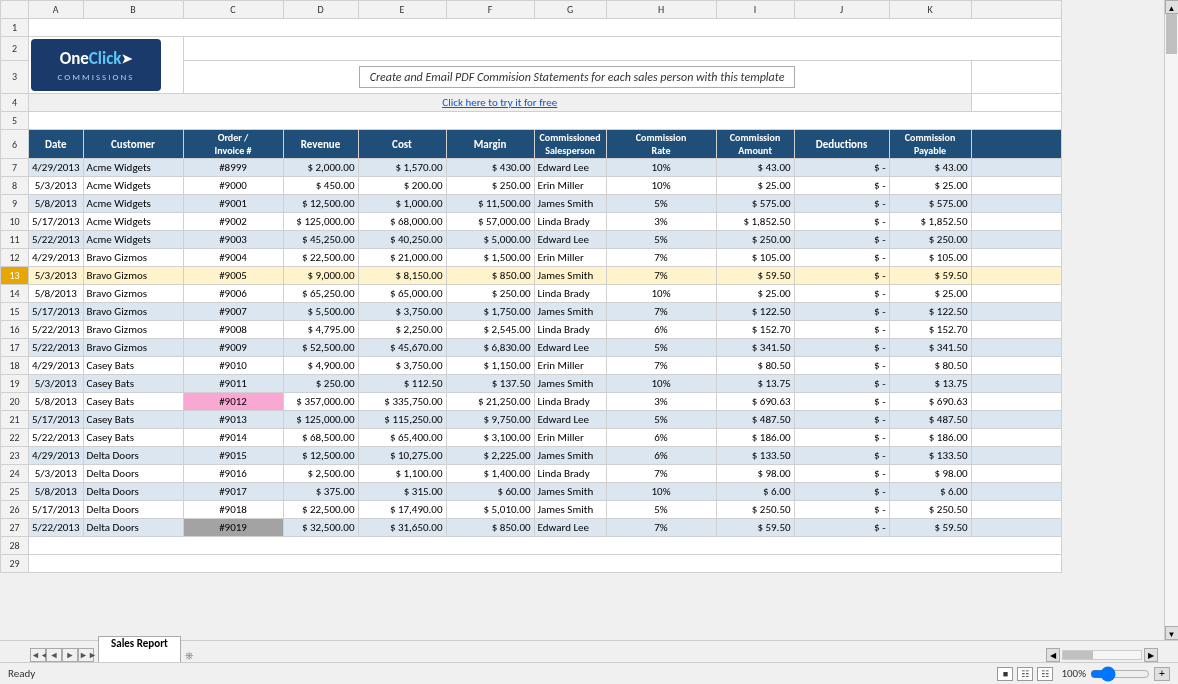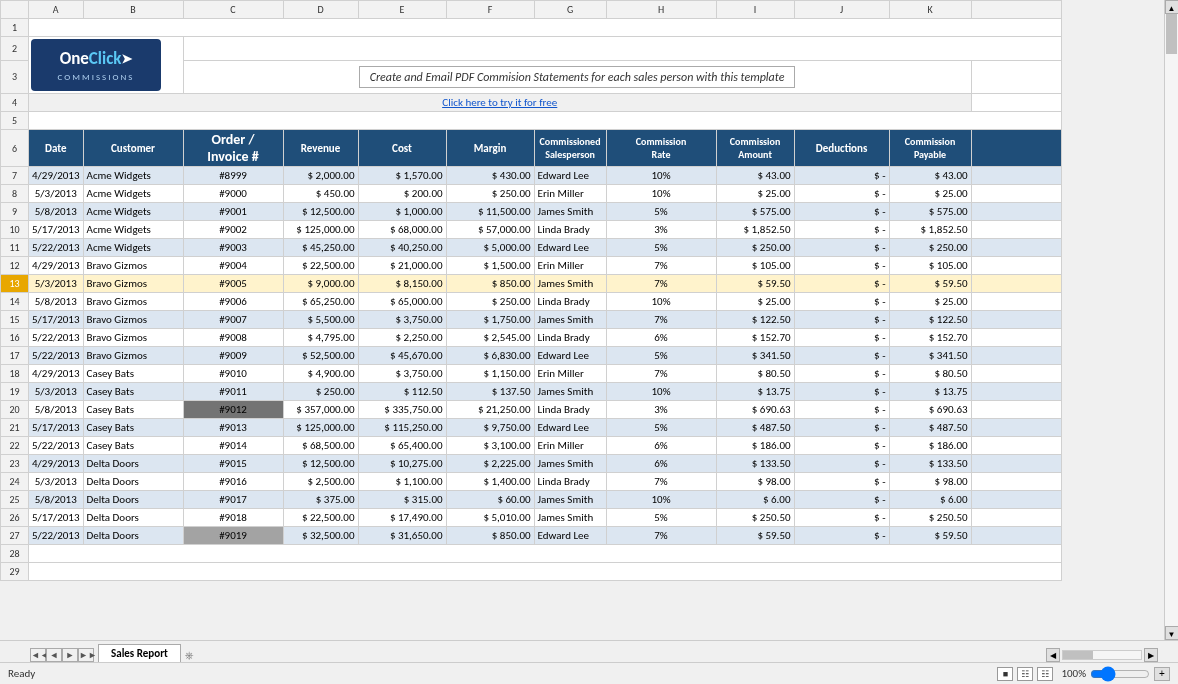--- a/index.html
+++ b/index.html
@@ -106,29 +106,29 @@
       height: 22px;
       background: #f0f0f0;
       border-top: 1px solid #ccc;
       display: flex;
       align-items: flex-end;
       padding-left: 30px;
     }
     .tab-nav { display: flex; align-items: center; margin-right: 4px; }
     .tab-nav button { width: 16px; height: 14px; background: #f0f0f0; border: 1px solid #aaa; font-size: 9px; cursor: pointer; color: #555; }
     .sheet-tab {
-      height: 18px;
+      height: 26px;
       padding: 0 12px;
       background: #fff;
       border: 1px solid #aaa;
       border-bottom: none;
       font-size: 11px;
       cursor: pointer;
       display: flex;
-      align-items: center;
+      align-items: flex-start;
     }
     .sheet-tab.active { font-weight: bold; }
 
     
     .v-scroll {
       width: 14px;
       background: #f0f0f0;
       border-left: 1px solid #ccc;
       display: flex;
       flex-direction: column;
@@ -235,21 +235,21 @@
 
         <tr>
           <td class="row-num">5</td>
           <td colspan="12" style="background:#fff;"></td>
         </tr>
 
         <tr>
           <td class="row-num">6</td>
           <td class="header-cell">Date</td>
           <td class="header-cell">Customer</td>
-          <td class="header-cell" style="font-size:14px;">Order /<br>Invoice #</td>
+          <td class="header-cell" style="font-size:10px;">Order /<br>Invoice #</td>
           <td class="header-cell">Revenue</td>
           <td class="header-cell">Cost</td>
           <td class="header-cell">Margin</td>
           <td class="header-cell" style="font-size:10px;">Commissioned<br>Salesperson</td>
           <td class="header-cell" style="font-size:10px;">Commission<br>Rate</td>
           <td class="header-cell" style="font-size:10px;">Commission<br>Amount</td>
           <td class="header-cell">Deductions</td>
           <td class="header-cell" style="font-size:10px;">Commission<br>Payable</td>
           <td style="background:#1f4e79;"></td>
         </tr>
@@ -448,21 +448,21 @@
       <td class="pct" style="background:#dce6f1;">10%</td>
       <td class="currency" style="background:#dce6f1;">$ 13.75</td>
       <td class="currency" style="background:#dce6f1;">$ -</td>
       <td class="currency" style="background:#dce6f1;">$ 13.75</td>
       <td style="background:#dce6f1;"></td>
     </tr>
             <tr>
       <td class="row-num" style="background:#f2f2f2; color:#333;">20</td>
       <td class="date-cell" style="background:#fff;">5/8/2013</td>
       <td style="background:#fff;">Casey Bats</td>
-      <td class="center" style="background:#737373;">#9012</td>
+      <td class="center" style="background:#f9a8d4;">#9012</td>
       <td class="currency" style="background:#fff;">$ 357,000.00</td>
       <td class="currency" style="background:#fff;">$ 335,750.00</td>
       <td class="currency" style="background:#fff;">$ 21,250.00</td>
       <td style="background:#fff;">Linda Brady</td>
       <td class="pct" style="background:#fff;">3%</td>
       <td class="currency" style="background:#fff;">$ 690.63</td>
       <td class="currency" style="background:#fff;">$ -</td>
       <td class="currency" style="background:#fff;">$ 690.63</td>
       <td style="background:#fff;"></td>
     </tr>

